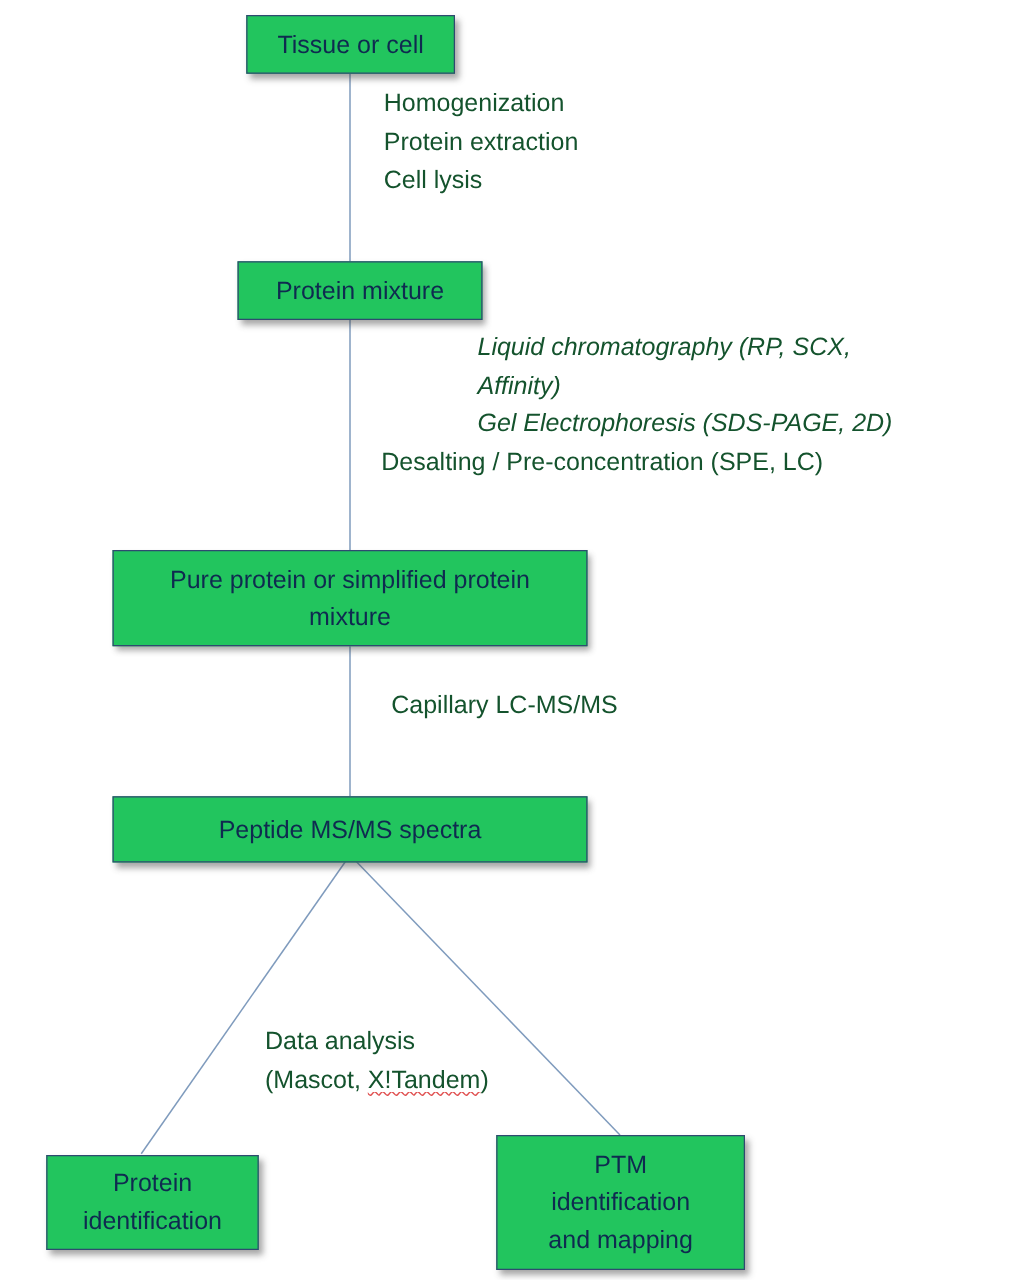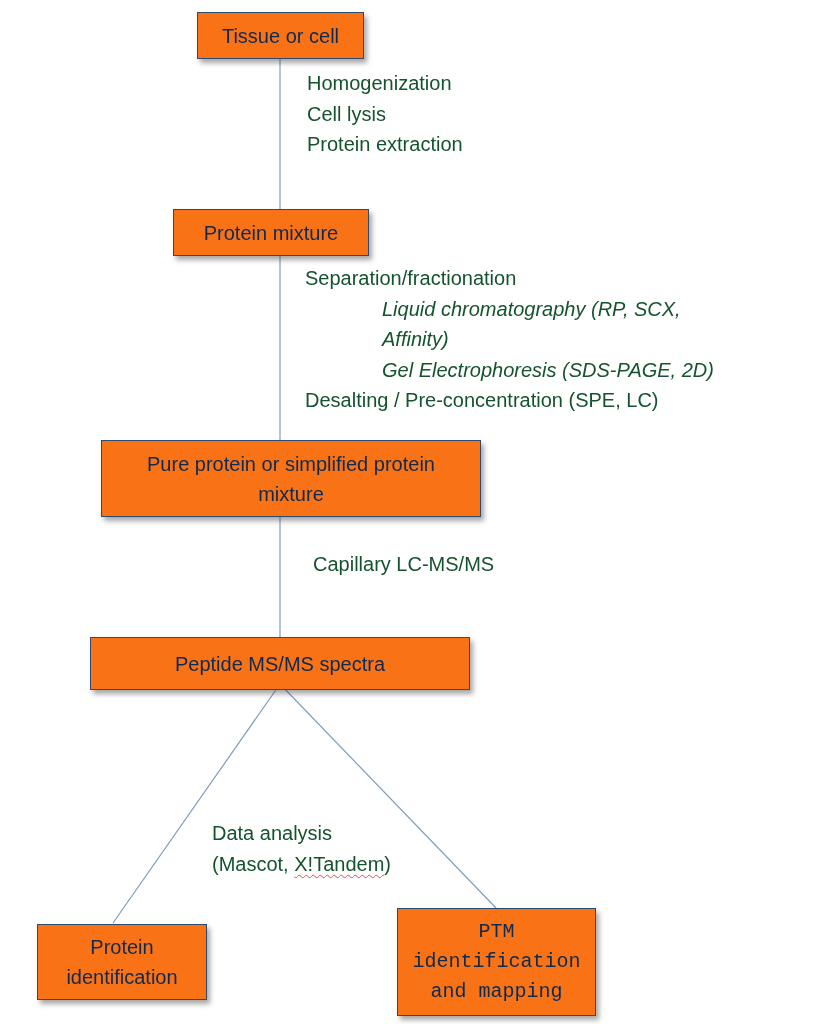--- a/index.html
+++ b/index.html
@@ -22,21 +22,21 @@
       height: 1024px;
     }
     .connector {
       stroke: #7f9bbd;
       stroke-width: 1.2;
       fill: none;
     }
     .box {
       position: absolute;
       box-sizing: border-box;
-      background: #f97316;
+      background: #22c55e;
       border: 1.5px solid #2f4a70;
       box-shadow: 3px 4px 5px rgba(60, 60, 60, 0.45);
       display: flex;
       align-items: center;
       justify-content: center;
       text-align: center;
       color: #0f2a50;
       font-size: 20px;
       line-height: 30px;
       padding: 0 6px;
@@ -72,52 +72,51 @@
   <line class="connector" x1="280" y1="256" x2="280" y2="440"></line>
   <line class="connector" x1="280" y1="517" x2="280" y2="637"></line>
   <line class="connector" x1="280" y1="684" x2="113" y2="923"></line>
   <line class="connector" x1="280" y1="684" x2="496" y2="908"></line>
 </svg>
 
 <div class="box" style="left:197px; top:12px; width:167px; height:47px;">
   <span>Tissue or cell</span>
 </div>
 
-<div class="box" style="left:173px; top:209px; width:196px; height:47px;">
+<div class="box" style="left:190px; top:209px; width:196px; height:47px;">
   <span>Protein mixture</span>
 </div>
 
-<div class="box" style="left:90px; top:440px; width:380px; height:77px; flex-direction:column;margin-left:11px;">
+<div class="box" style="left:90px; top:440px; width:380px; height:77px; flex-direction:column;">
   <span>Pure protein or simplified protein</span>
   <span>mixture</span>
 </div>
 
 <div class="box" style="left:90px; top:637px; width:380px; height:53px;">
   <span>Peptide MS/MS spectra</span>
 </div>
 
 <div class="box" style="left:27px; top:924px; width:170px; height:76px; flex-direction:column;margin-left:10px;">
   <span>Protein</span>
   <span>identification</span>
 </div>
 
-<div class="box" style="left:397px; top:908px; width:199px; height:108px; flex-direction:column;font-family:Liberation Mono, monospace;">
+<div class="box" style="left:397px; top:908px; width:199px; height:108px; flex-direction:column;">
   <span>PTM</span>
   <span>identification</span>
   <span>and mapping</span>
 </div>
 
 <div class="label" style="left:307px; top:68px;">
   <span class="line">Homogenization</span>
+  <span class="line">Protein extraction</span>
   <span class="line">Cell lysis</span>
-  <span class="line">Protein extraction</span>
 </div>
 
 <div class="label" style="left:305px; top:263px;">
-  <span class="line">Separation/fractionation</span>
   <span class="line indent">Liquid chromatography (RP, SCX,</span>
   <span class="line indent">Affinity)</span>
   <span class="line indent">Gel Electrophoresis (SDS-PAGE, 2D)</span>
   <span class="line">Desalting / Pre-concentration (SPE, LC)</span>
 </div>
 
 <div class="label" style="left:313px; top:549px;">
   <span class="line">Capillary LC-MS/MS</span>
 </div>
 

